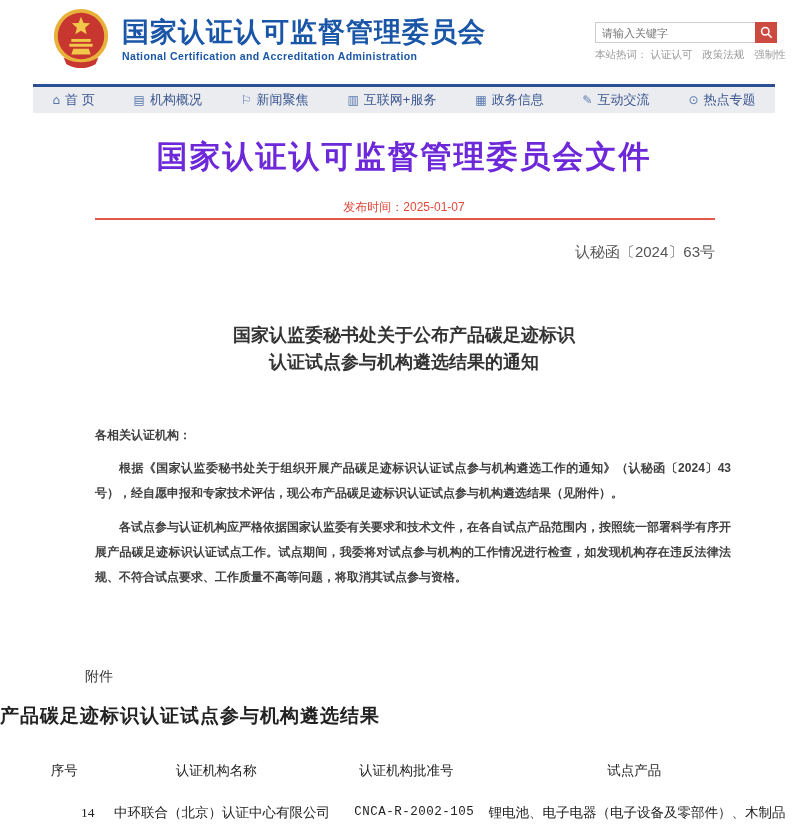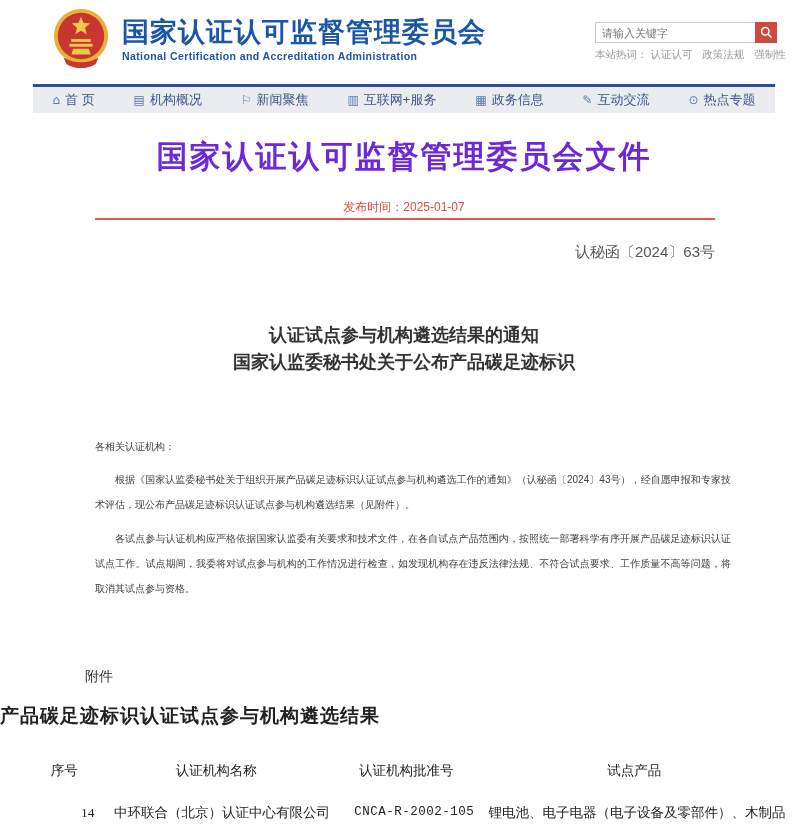--- a/index.html
+++ b/index.html
@@ -50,22 +50,22 @@
   .doc-number {
     position:absolute; left:95px; top:243px; width:620px; text-align:right;
     font-size:15px; color:#555;
   }
   
   .doc-title {
     position:absolute; left:0; top:322px; width:808px; text-align:center;
     font-size:18px; font-weight:bold; color:#333; line-height:27px;
   }
   .doc-body {
-    position:absolute; left:95px; top:434px; width:636px;
-    font-size:10px; color:#404040; line-height:25px; text-align:justify;
+    position:absolute; left:95px; top:423px; width:636px;
+    font-size:12px; color:#404040; line-height:25px; text-align:justify;font-weight:bold;
   }
   .doc-body .salutation { margin-bottom:8px; }
   .doc-body p.indent { text-indent:2em; margin-bottom:9px; }
   .doc-body .attach-line { text-indent:2em; margin-top:13px; }
   .att-label { position:absolute; left:85px; top:668px; font-size:14px; color:#333; }
   .att-title {
     position:absolute; left:0; top:703px; width:712px; text-align:left;
     font-family:"Liberation Serif","DejaVu Serif",serif;
     font-size:19px; font-weight:bold; color:#222; letter-spacing:1px;
   }
@@ -151,22 +151,22 @@
 </div>
 
 <div class="banner-title">国家认证认可监督管理委员会文件</div>
 <div class="publish-line">
   <span>发布时间：</span><span>2025-01-07</span>
 </div>
 <div class="red-hr"></div>
 <div class="doc-number">认秘函〔2024〕63号</div>
 
 <div class="doc-title">
+  <div>国家认监委秘书处关于公布产品碳足迹标识</div>
   <div>认证试点参与机构遴选结果的通知</div>
-  <div>国家认监委秘书处关于公布产品碳足迹标识</div>
 </div>
 
 <div class="doc-body">
   <div class="salutation">各相关认证机构：</div>
   <p class="indent">根据《国家认监委秘书处关于组织开展产品碳足迹标识认证试点参与机构遴选工作的通知》（认秘函〔2024〕43号），经自愿申报和专家技术评估，现公布产品碳足迹标识认证试点参与机构遴选结果（见附件）。</p>
   <p class="indent">各试点参与认证机构应严格依据国家认监委有关要求和技术文件，在各自试点产品范围内，按照统一部署科学有序开展产品碳足迹标识认证试点工作。试点期间，我委将对试点参与机构的工作情况进行检查，如发现机构存在违反法律法规、不符合试点要求、工作质量不高等问题，将取消其试点参与资格。</p>
 </div>
 
 <div class="att-label">附件</div>
 <div class="att-title">产品碳足迹标识认证试点参与机构遴选结果</div>

